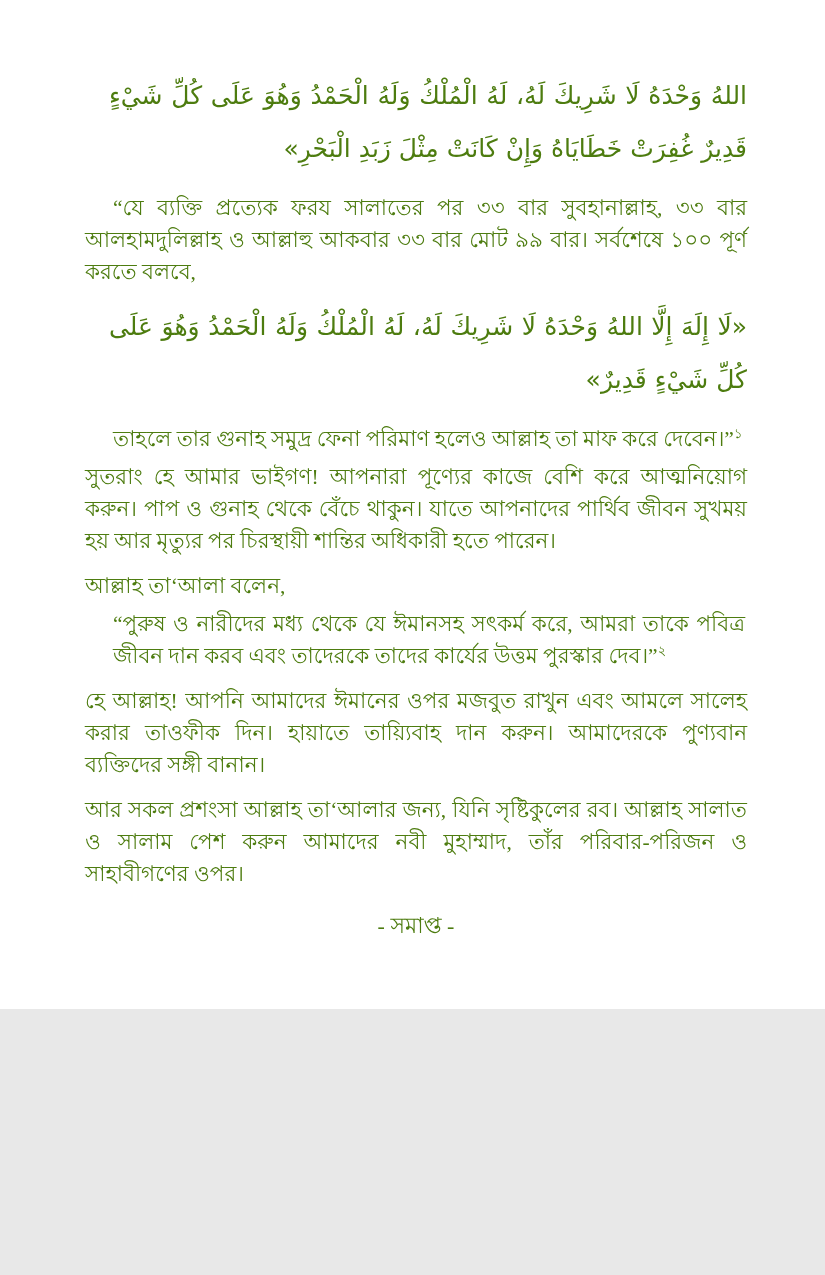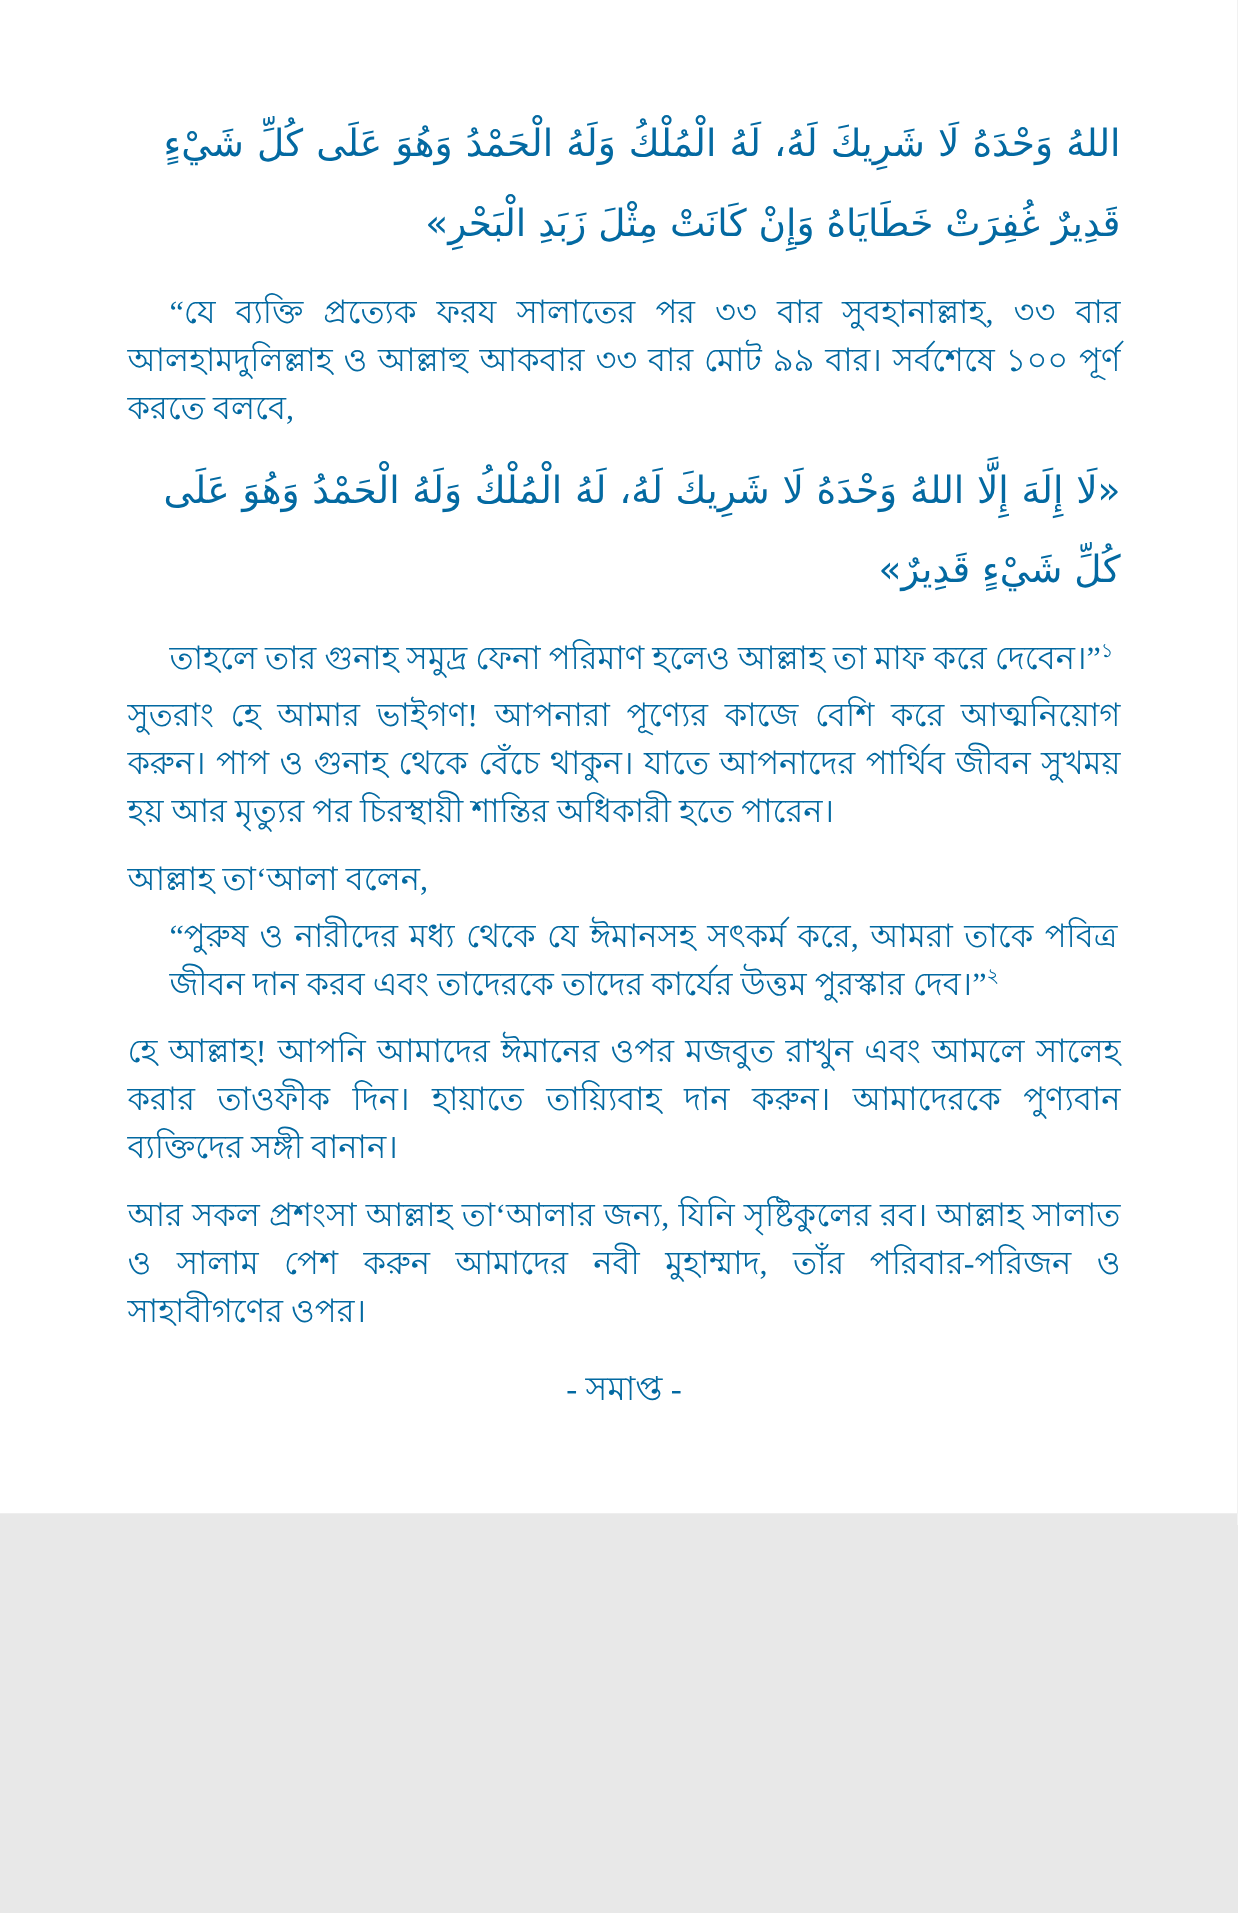--- a/index.html
+++ b/index.html
@@ -2,21 +2,21 @@
 <html lang="bn"><head>
 <meta charset="utf-8">
 <style>
   html, body { margin: 0; padding: 0; background: #e8e8e8; }
   .page {
     position: relative;
     width: 825px;
     height: 1009px;
     margin: 0 auto;
     background: #ffffff;
-    color: #0369a1;
+    color: #4d7c0f;
     font-family: "Liberation Serif", "DejaVu Sans", serif;
     overflow: hidden;
     box-sizing: border-box;
   }
   .content {
     position: absolute;
     top: 70px;
     left: 85px;
     width: 662px;
   }

